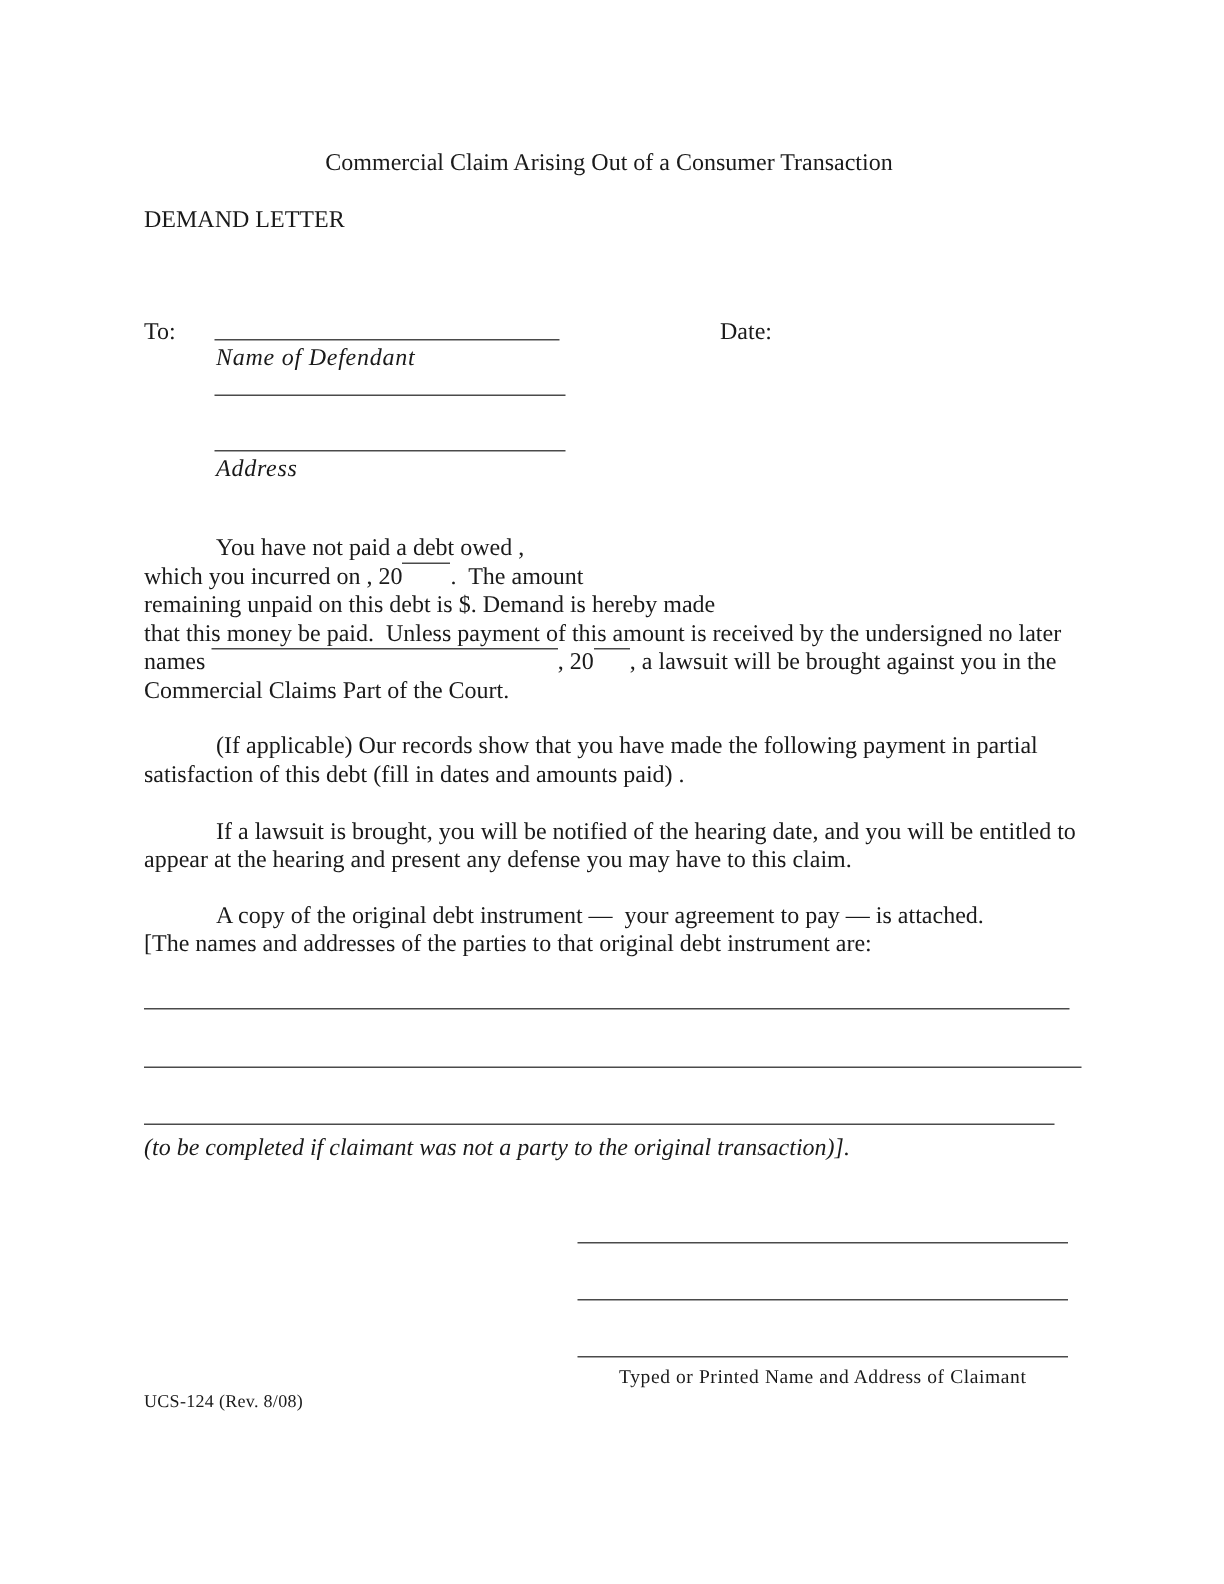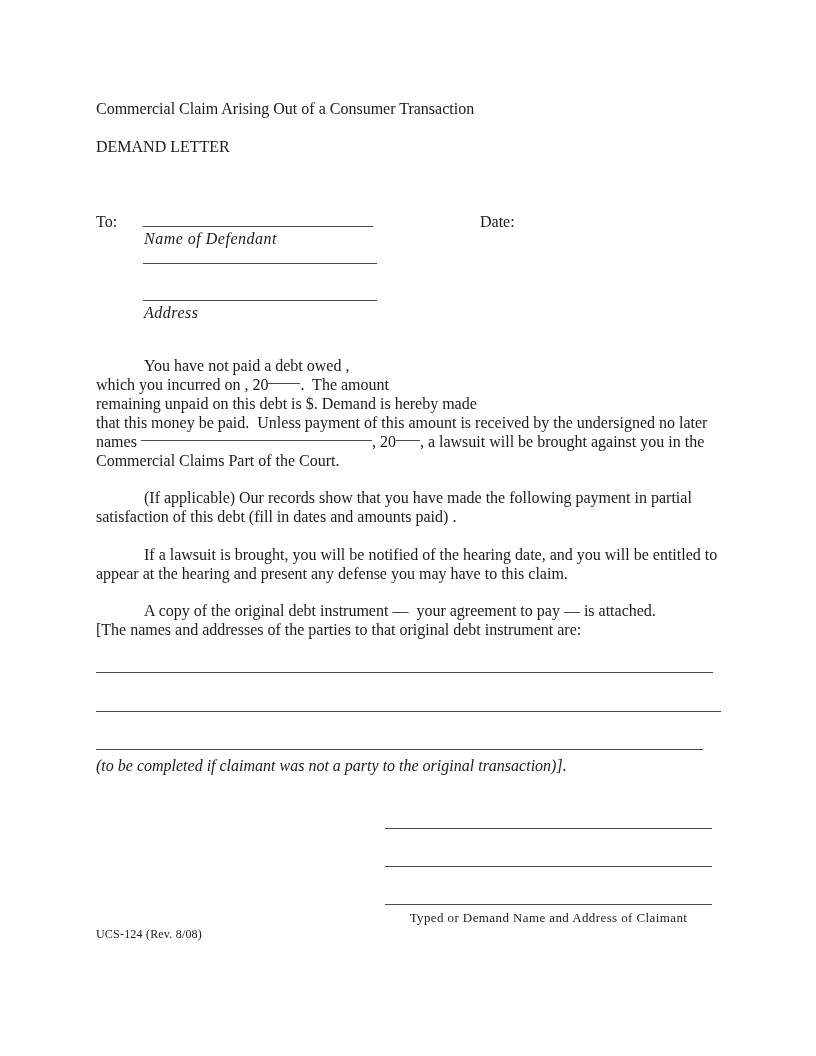--- a/index.html
+++ b/index.html
@@ -13,39 +13,39 @@
     overflow: hidden;
   }
   .content {
     position: absolute;
     left: 96px;
     top: 99px;
     width: 620px;
     font-size: 16px;
     line-height: 19px;
   }
-  .title   { white-space: pre; }
+  .title   { text-align: center; white-space: pre; }
   .subtitle{ margin-top: 19px; white-space: pre; }
 
   
   .to-block { position: relative; margin-top: 56px; height: 105px; }
   .abs  { position: absolute; white-space: pre; }
   .hline{ position: absolute; height: 0; border-bottom: 1px solid #4a4a4a; }
   .caption {
     font-size: 16px;
     line-height: 15px;
     letter-spacing: 0.5px;
     white-space: pre;
     font-style: italic;
   }
 
   
   .para { margin: 0; }
   .line { white-space: pre; }
-  .flexline { display: flex; align-items: center; white-space: normal; }
+  .flexline { display: flex; align-items: flex-start; white-space: normal; }
   .flexline > span { white-space: pre; flex: 0 0 auto; }
   .indent { padding-left: 48px; }
   .blank {
     height: 0;
     border-bottom: 1px solid #4a4a4a;
     margin-bottom: 2px;
     flex: 0 0 auto;
   }
   .grow { flex: 1 1 auto; }
 
@@ -143,19 +143,19 @@
     <div class="rule" style="margin-top:33px;width:617px"></div>
     <div class="rule" style="margin-top:38px;width:625px"></div>
     <div class="rule" style="margin-top:37px;width:607px"></div>
 
     <div class="note">(to be completed if claimant was not a party to the original transaction)].</div>
 
     <div class="sig-block">
       <div class="rule" style="width:327px"></div>
       <div class="rule" style="margin-top:37px;width:327px"></div>
       <div class="rule" style="margin-top:37px;width:327px"></div>
-      <div class="sig-caption">Typed or Demand Name and Address of Claimant</div>
+      <div class="sig-caption">Typed or Printed Name and Address of Claimant</div>
     </div>
 
     <div class="footer">UCS-124 (Rev. 8/08)</div>
 
   </div>
 </div>
 
 </body></html>

